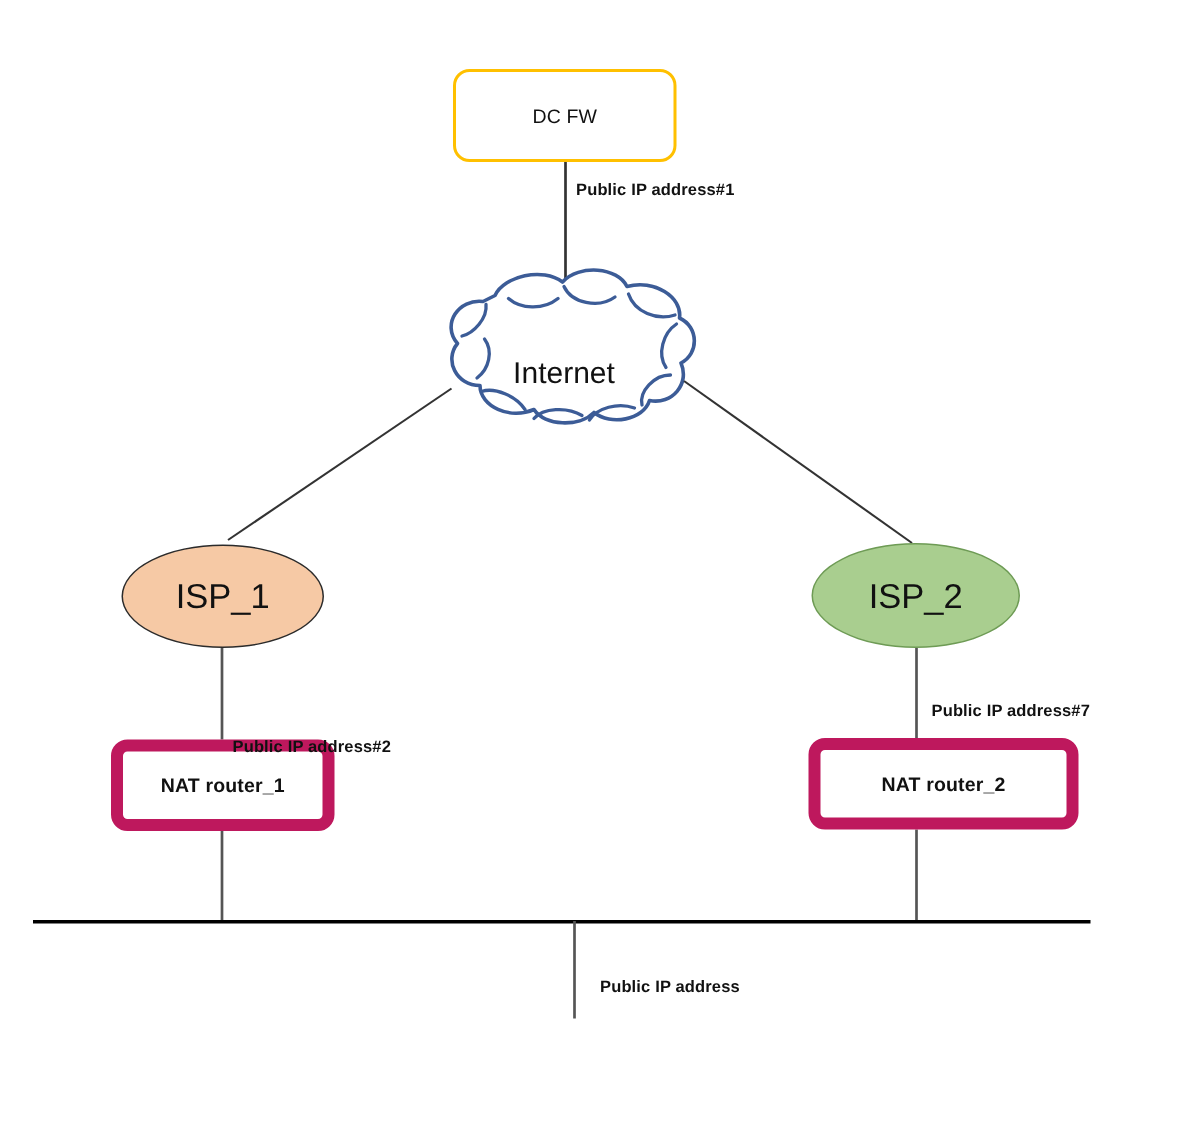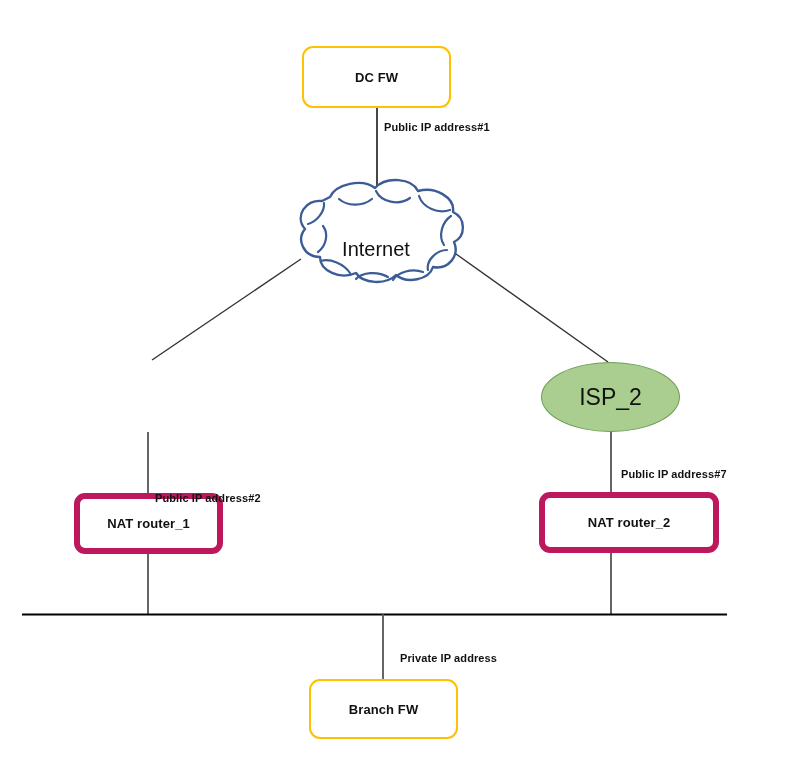--- a/index.html
+++ b/index.html
@@ -31,27 +31,27 @@
     justify-content: center;
     box-sizing: border-box;
     text-align: center;
   }
   
   .fw-box {
     border: 2px solid #FFC000;
     border-radius: 11px;
     background: #ffffff;
     font-size: 13px;
-    font-weight: bold;
+    font-weight: normal;
     color: #111111;
     letter-spacing: 0.1px;
   }
   
   .router-box {
-    border: 6px solid #be185d;
+    border: 8px solid #be185d;
     border-radius: 11px;
     background: #ffffff;
     font-size: 13px;
     font-weight: bold;
     color: #111111;
     letter-spacing: 0.1px;
   }
   
   .isp-ellipse {
     border-radius: 50%;
@@ -141,38 +141,38 @@
   </svg>
 
   <div class="node fw-box" style="left:302px; top:46px; width:149px; height:62px;">
     <span>DC FW</span>
   </div>
 
   <div class="cloud-wrap" style="left:292px; top:186px; width:168px; height:98px;">
     <div class="cloud-label" style="top:36px;margin-top:16px;">Internet</div>
   </div>
 
+  <div class="node isp-ellipse isp-1" style="left:81px; top:363px; width:135px; height:69px;">
+    <span>ISP_1</span>
+  </div>
 
   <div class="node isp-ellipse isp-2" style="left:541px; top:362px; width:139px; height:70px;align-items:center;">
     <span>ISP_2</span>
   </div>
 
   <div class="node router-box" style="left:74px; top:493px; width:149px; height:61px;">
     <span>NAT router_1</span>
   </div>
 
   <div class="node router-box" style="left:539px; top:492px; width:180px; height:61px;">
     <span>NAT router_2</span>
   </div>
 
-  <div class="node fw-box" style="left:309px; top:679px; width:149px; height:60px;">
-    <span>Branch FW</span>
-  </div>
 
   <div class="edge-label" style="left:384px; top:121px;">Public IP address#1</div>
 
   <div class="edge-label" style="left:155px; top:472px;margin-top:20px;">Public IP address#2</div>
 
   <div class="edge-label" style="left:621px; top:468px;">Public IP address#7</div>
 
-  <div class="edge-label" style="left:400px; top:652px;">Private IP address</div>
+  <div class="edge-label" style="left:400px; top:652px;">Public IP address</div>
 
 </div>
 
 </body></html>

